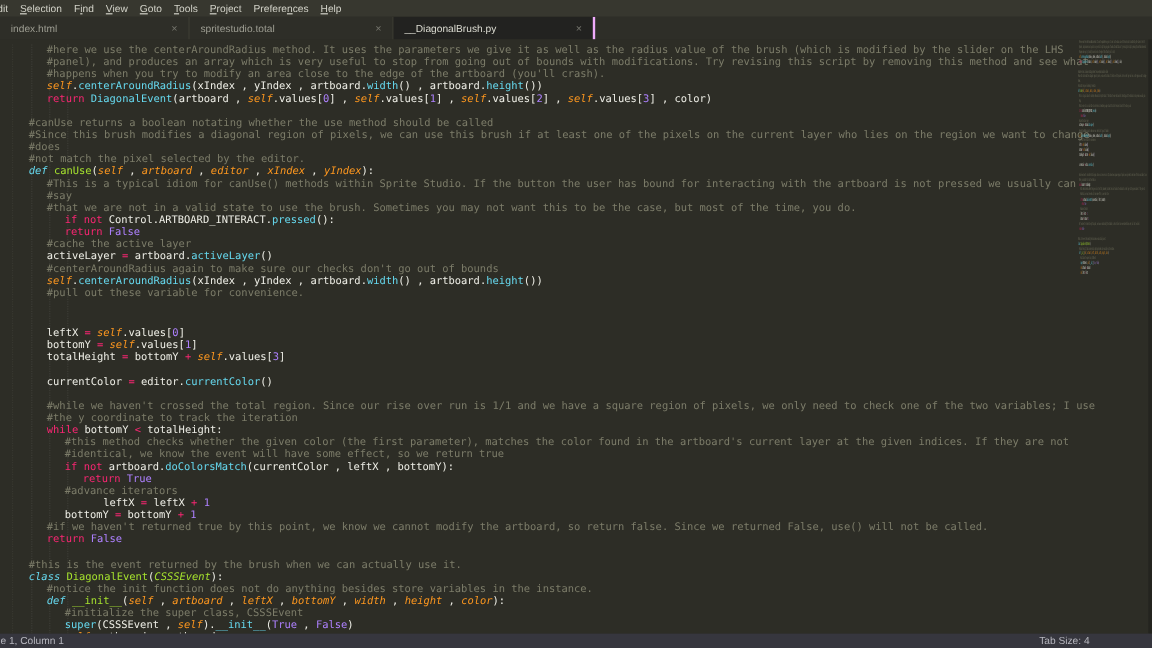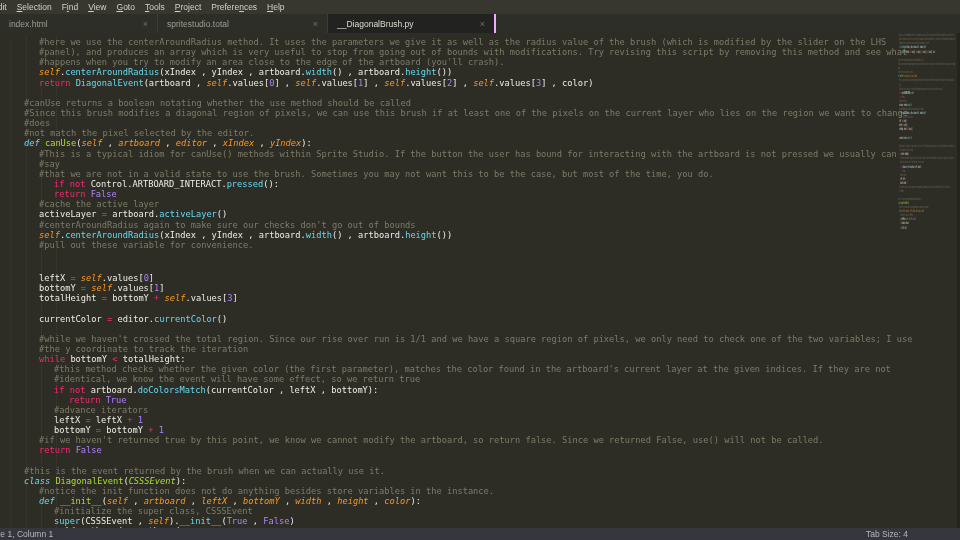--- a/index.html
+++ b/index.html
@@ -108,21 +108,21 @@
       <div class="line" style="padding-left: 39px;"><span class="t-p">currentColor </span><span class="t-k">=</span><span class="t-p"> editor.</span><span class="t-f">currentColor</span><span class="t-p">()</span></div>
       <div class="line" style="padding-left: 24px;">&nbsp;</div>
       <div class="line" style="padding-left: 39px;"><span class="t-c">#while we haven't crossed the total region. Since our rise over run is 1/1 and we have a square region of pixels, we only need to check one of the two variables; I use</span></div>
       <div class="line" style="padding-left: 39px;"><span class="t-c">#the y coordinate to track the iteration</span></div>
       <div class="line" style="padding-left: 39px;"><span class="t-k">while </span><span class="t-p">bottomY </span><span class="t-k">&lt;</span><span class="t-p"> totalHeight:</span></div>
       <div class="line" style="padding-left: 54px;"><span class="t-c">#this method checks whether the given color (the first parameter), matches the color found in the artboard's current layer at the given indices. If they are not</span></div>
       <div class="line" style="padding-left: 54px;"><span class="t-c">#identical, we know the event will have some effect, so we return true</span></div>
       <div class="line" style="padding-left: 54px;"><span class="t-k">if not </span><span class="t-p">artboard.</span><span class="t-f">doColorsMatch</span><span class="t-p">(currentColor , leftX , bottomY):</span></div>
       <div class="line" style="padding-left: 69px;"><span class="t-k">return </span><span class="t-n">True</span></div>
       <div class="line" style="padding-left: 54px;"><span class="t-c">#advance iterators</span></div>
-      <div class="line" style="padding-left: 54px;"><span class="t-p">leftX </span><span class="t-k">=</span><span class="t-p"> leftX </span><span class="t-k">+</span><span class="t-p"> </span><span class="t-n">1</span></div>
+      <div class="line" style="padding-left: 86px;"><span class="t-p">leftX </span><span class="t-k">=</span><span class="t-p"> leftX </span><span class="t-k">+</span><span class="t-p"> </span><span class="t-n">1</span></div>
       <div class="line" style="padding-left: 54px;"><span class="t-p">bottomY </span><span class="t-k">=</span><span class="t-p"> bottomY </span><span class="t-k">+</span><span class="t-p"> </span><span class="t-n">1</span></div>
       <div class="line" style="padding-left: 39px;"><span class="t-c">#if we haven't returned true by this point, we know we cannot modify the artboard, so return false. Since we returned False, use() will not be called.</span></div>
       <div class="line" style="padding-left: 39px;"><span class="t-k">return </span><span class="t-n">False</span></div>
       <div class="line" style="padding-left: 24px;">&nbsp;</div>
       <div class="line" style="padding-left: 24px;"><span class="t-c">#this is the event returned by the brush when we can actually use it.</span></div>
       <div class="line" style="padding-left: 24px;"><span class="t-kd">class </span><span class="t-d">DiagonalEvent</span><span class="t-p">(</span><span class="t-su">CSSSEvent</span><span class="t-p">):</span></div>
       <div class="line" style="padding-left: 39px;"><span class="t-c">#notice the init function does not do anything besides store variables in the instance.</span></div>
       <div class="line" style="padding-left: 39px;"><span class="t-kd">def </span><span class="t-d">__init__</span><span class="t-p">(</span><span class="t-a">self</span><span class="t-p"> , </span><span class="t-a">artboard</span><span class="t-p"> , </span><span class="t-a">leftX</span><span class="t-p"> , </span><span class="t-a">bottomY</span><span class="t-p"> , </span><span class="t-a">width</span><span class="t-p"> , </span><span class="t-a">height</span><span class="t-p"> , </span><span class="t-a">color</span><span class="t-p">):</span></div>
       <div class="line" style="padding-left: 54px;"><span class="t-c">#initialize the super class, CSSSEvent</span></div>
       <div class="line" style="padding-left: 54px;"><span class="t-f">super</span><span class="t-p">(CSSSEvent , </span><span class="t-s">self</span><span class="t-p">).</span><span class="t-f">__init__</span><span class="t-p">(</span><span class="t-n">True</span><span class="t-p"> , </span><span class="t-n">False</span><span class="t-p">)</span></div>

